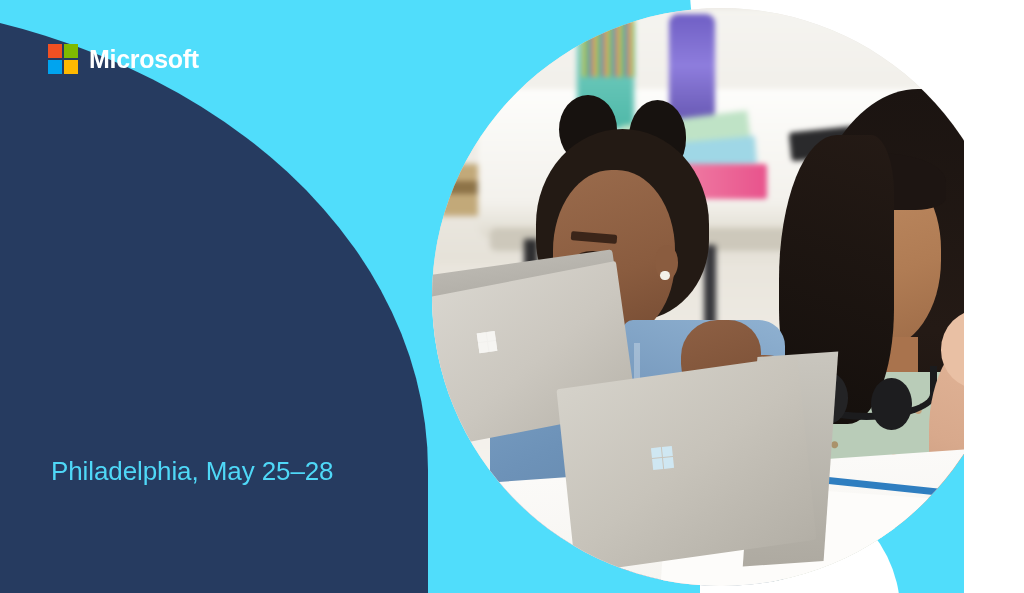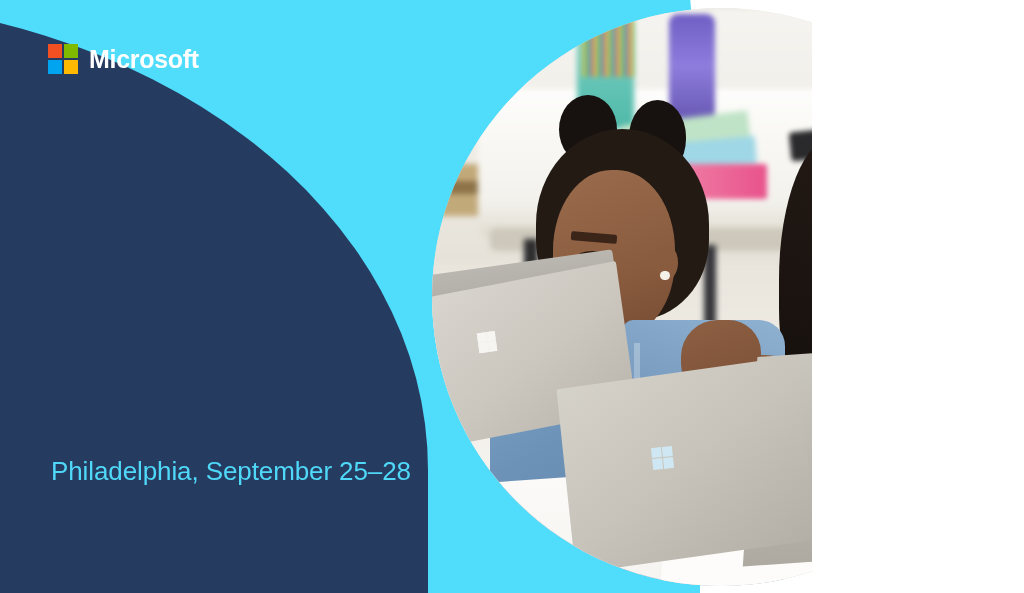--- a/index.html
+++ b/index.html
@@ -2,21 +2,21 @@
 <html><head>
 <meta charset="utf-8">
 <style>
   html, body {
     margin: 0;
     padding: 0;
     background: #ffffff;
   }
   #stage {
     position: relative;
-    width: 812px;
+    width: 964px;
     height: 593px;
     overflow: hidden;
     background: #ffffff;
     font-family: "Liberation Sans", sans-serif;
   }
 
   
   .cyan-block {
     position: absolute;
     left: 0;
@@ -451,17 +451,17 @@
       <span class="ms-squares">
         <span class="sq sq-r"></span>
         <span class="sq sq-g"></span>
         <span class="sq sq-b"></span>
         <span class="sq sq-y"></span>
       </span>
       <span class="ms-word">Microsoft</span>
     </div>
 
 
-    <div class="subhead">Philadelphia, September 25–28</div>
+    <div class="subhead">Philadelphia, May 25–28</div>
 
   </div>
 
 </div>
 
 </body></html>

